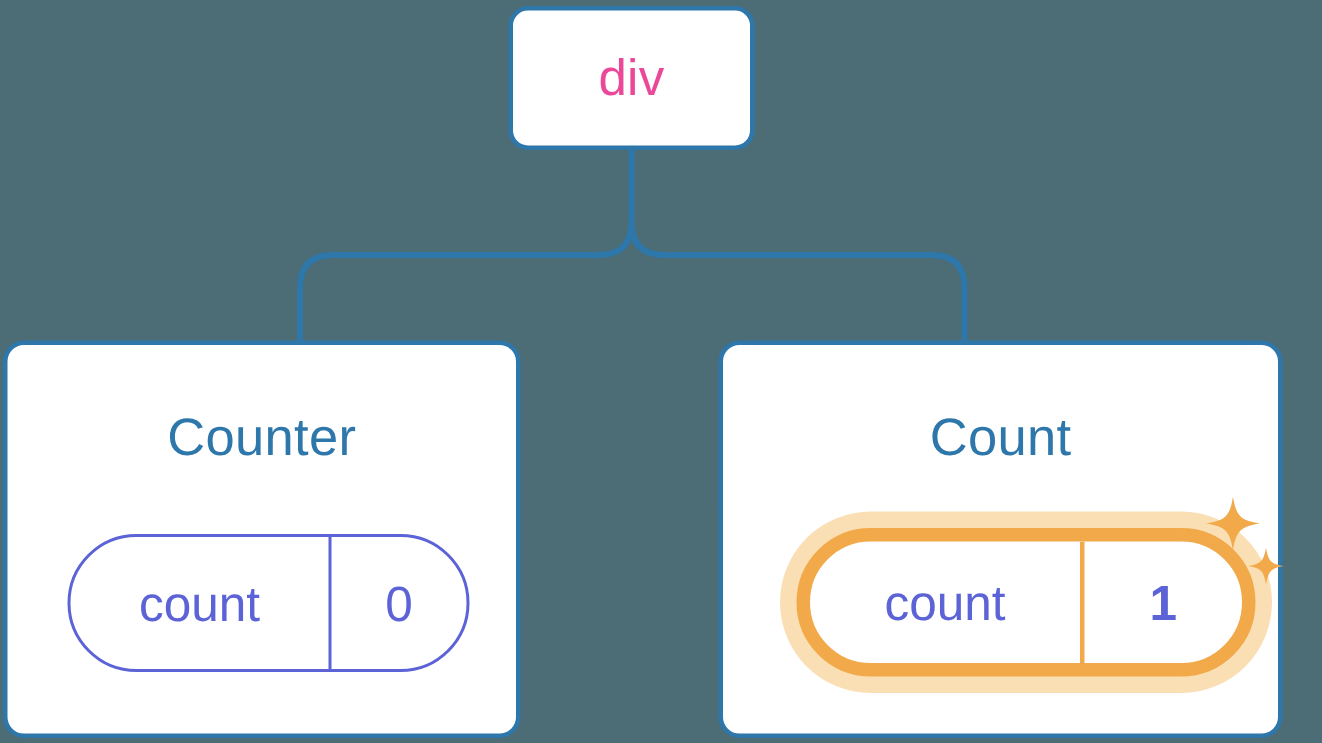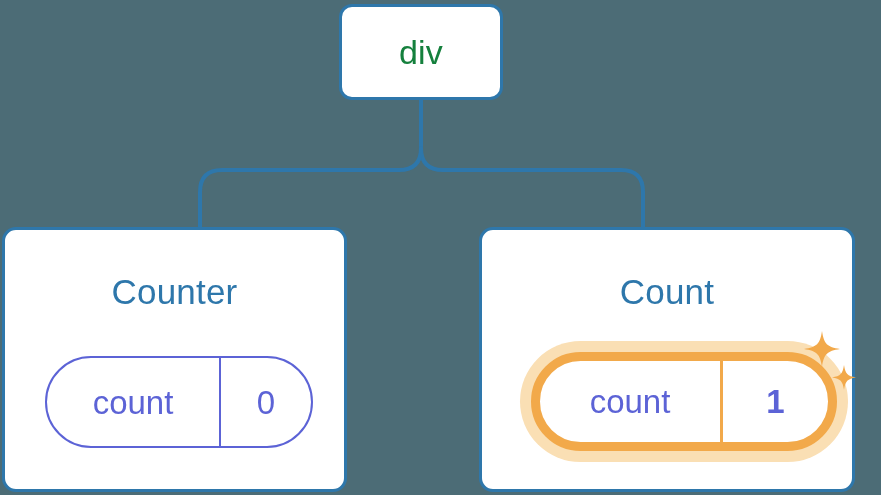--- a/index.html
+++ b/index.html
@@ -38,21 +38,21 @@
     height: 96px;
     background: #ffffff;
     border: 3px solid #2e77ab;
     border-radius: 13px;
     box-sizing: border-box;
     display: flex;
     align-items: center;
     justify-content: center;
   }
   .root-label {
-    color: #15803d;
+    color: #ec4899;
     font-size: 34px;
     line-height: 1;
     letter-spacing: 0.2px;
   }
   
   .card {
     position: absolute;
     top: 227px;
     height: 265px;
     background: #ffffff;

